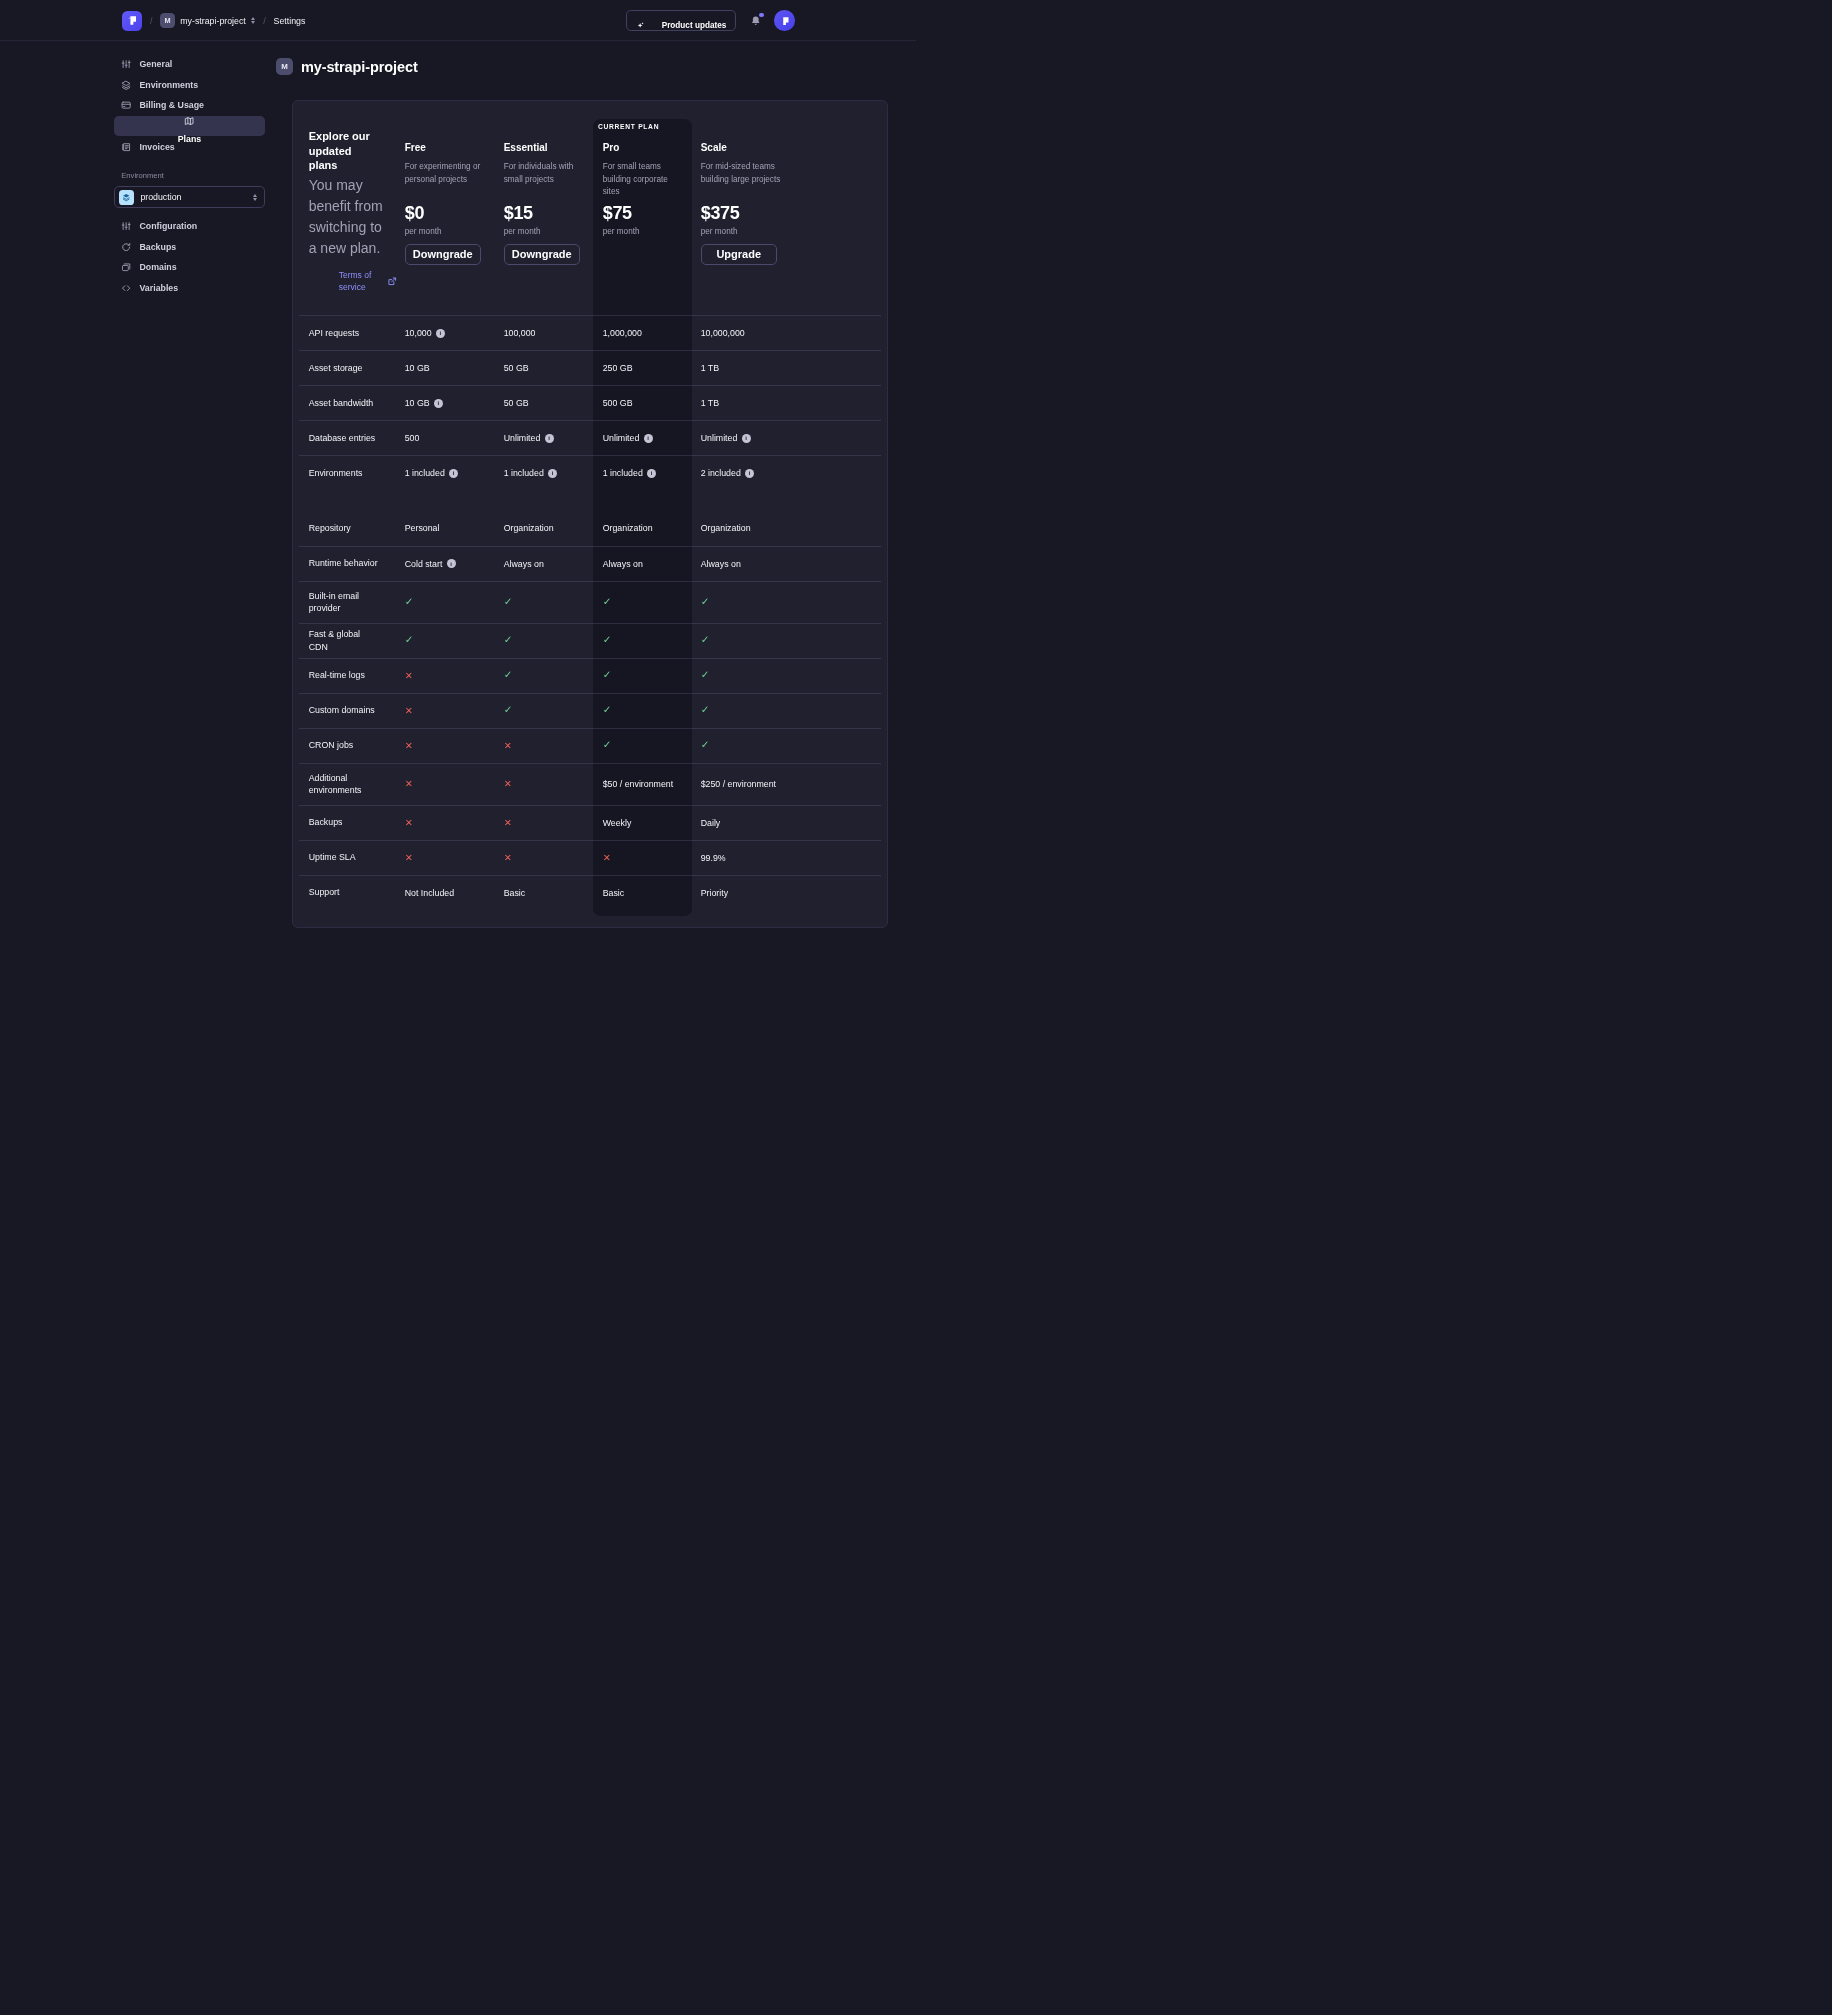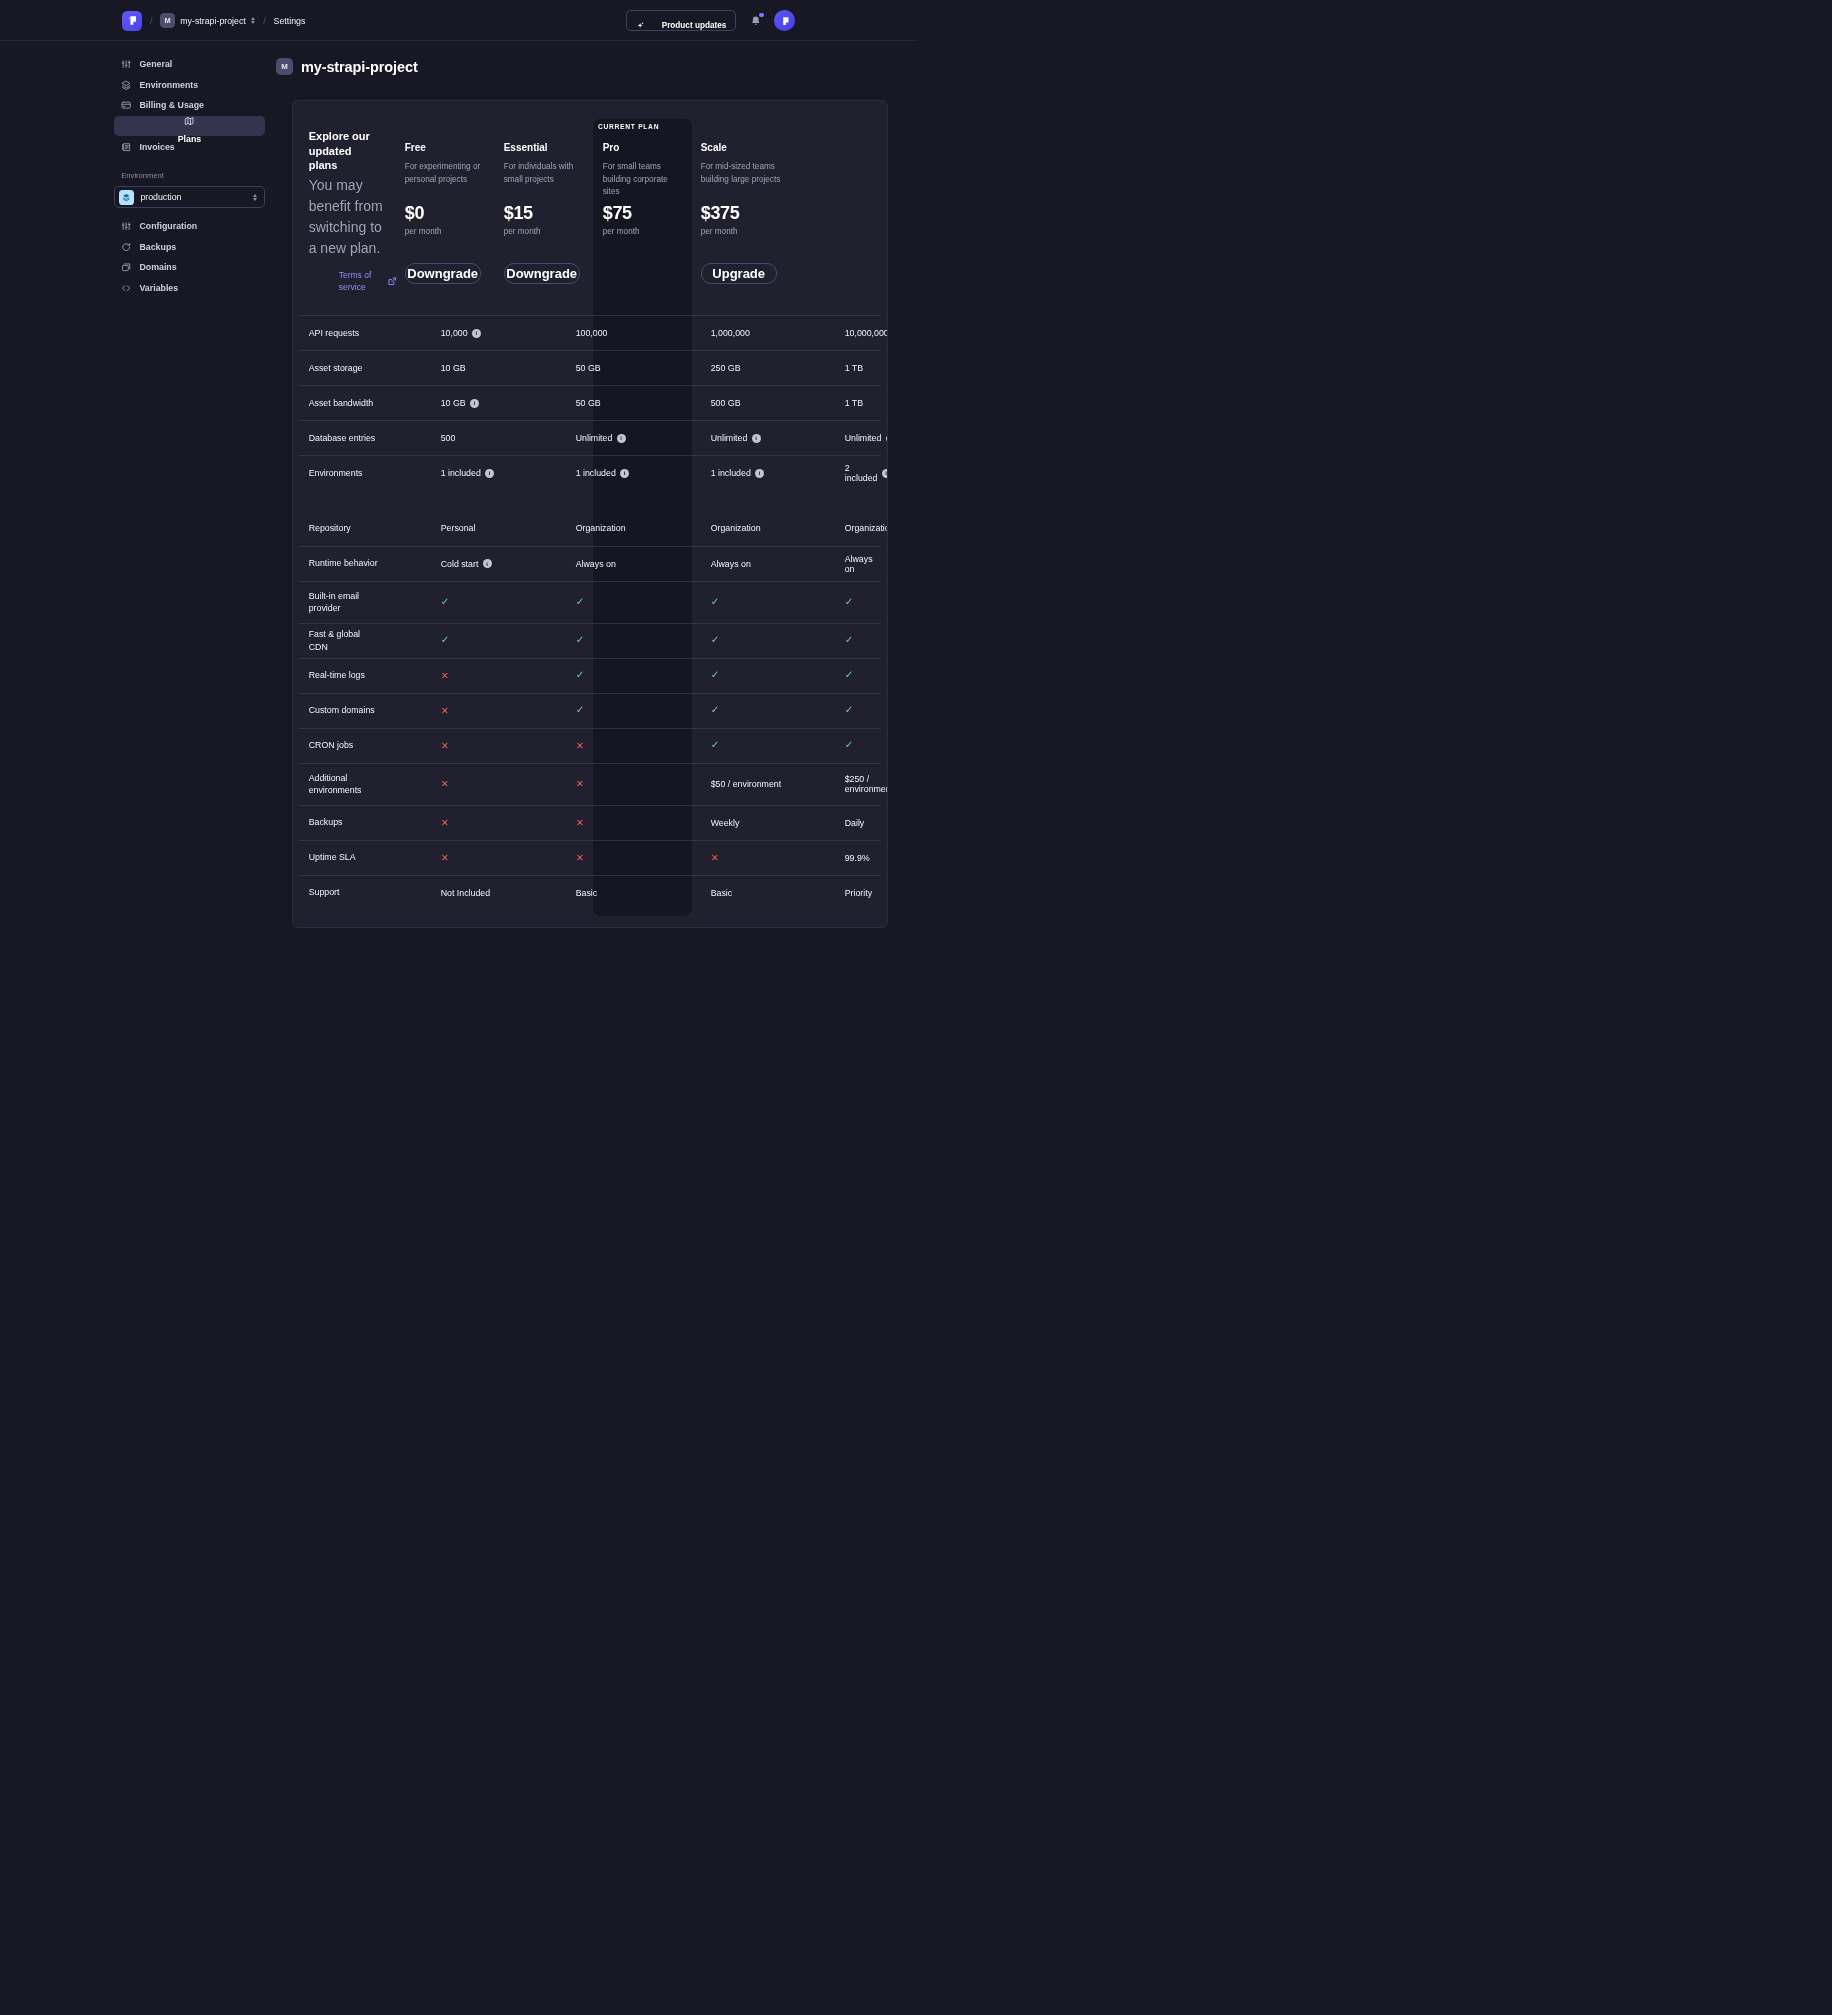--- a/index.html
+++ b/index.html
@@ -57,24 +57,24 @@
   .intro { padding-top:2.4px; }
   .intro-title { font-size:11px; font-weight:700; line-height:1.35; width:73px; }
   .intro-sub { margin-top:2px; font-size:14px; line-height:1.5; color:#a2a2b5; width:78px; }
   .intro-link-row { margin-top:9.7px; display:flex; align-items:center; gap:9.7px; }
   .intro-link { font-size:8.5px; line-height:1.45; color:#8f8ffb; width:39px; cursor:pointer;margin-left:30px; }
   .plan-cell { padding-top:14.5px; position:relative; }
   .plan-name { font-size:10px; font-weight:600; line-height:14.5px; }
   .plan-desc { margin-top:6px; width:82px; height:39px; font-size:8.2px; line-height:1.5; color:#a2a2b5; }
   .plan-price { margin-top:2.4px; font-size:18px; font-weight:700; line-height:20.6px; letter-spacing:-0.3px; }
   .plan-period { margin-top:3.6px; font-size:8.2px; color:#a2a2b5; }
-  .plan-btn { margin-top:27px; width:76px; height:20.6px; border:0.6px solid #4a4a6c; border-radius:10px; background:transparent; color:#ffffff; font-size:13px; font-weight:600; font-family:inherit; cursor:pointer; }
+  .plan-btn { margin-top:8px; width:76px; height:20.6px; border:0.6px solid #4a4a6c; border-radius:5px; background:transparent; color:#ffffff; font-size:11px; font-weight:600; font-family:inherit; cursor:pointer; }
 
   .rows { position:relative; z-index:1; }
-  .frow { margin:0 6px; padding-left:9.7px; display:grid; grid-template-columns:96px 99px 99px 98px 1fr; align-items:center; min-height:35px; border-top:0.6px solid rgba(151,151,194,0.18);gap:36px; }
+  .frow { margin:0 6px; padding-left:9.7px; display:grid; grid-template-columns:96px 99px 99px 98px 1fr; align-items:center; min-height:35px; border-top:0.6px solid rgba(151,151,194,0.18); }
   .frow.tall { min-height:42px; }
   .frow.no-line { border-top:none; }
   .group-gap { height:20.6px; }
   .flabel { font-size:8.8px; color:#f4f4f8; line-height:1.4; padding-right:25.4px; }
   .fval { display:flex; align-items:center; gap:4.2px; font-size:8.8px; color:#f4f4f8; padding-right:6px; }
   .check { color:#6fce8f; font-size:10.3px; line-height:1; }
   .cross { color:#ee6055; font-size:9.7px; line-height:1; }
   .info { width:9px; height:9px; border-radius:50%; background:#c4c4d4; color:#1c1c2b; font-size:6px; font-weight:700; font-style:normal; display:inline-flex; align-items:center; justify-content:center; cursor:pointer; flex:none; }
 </style>
 </head>

